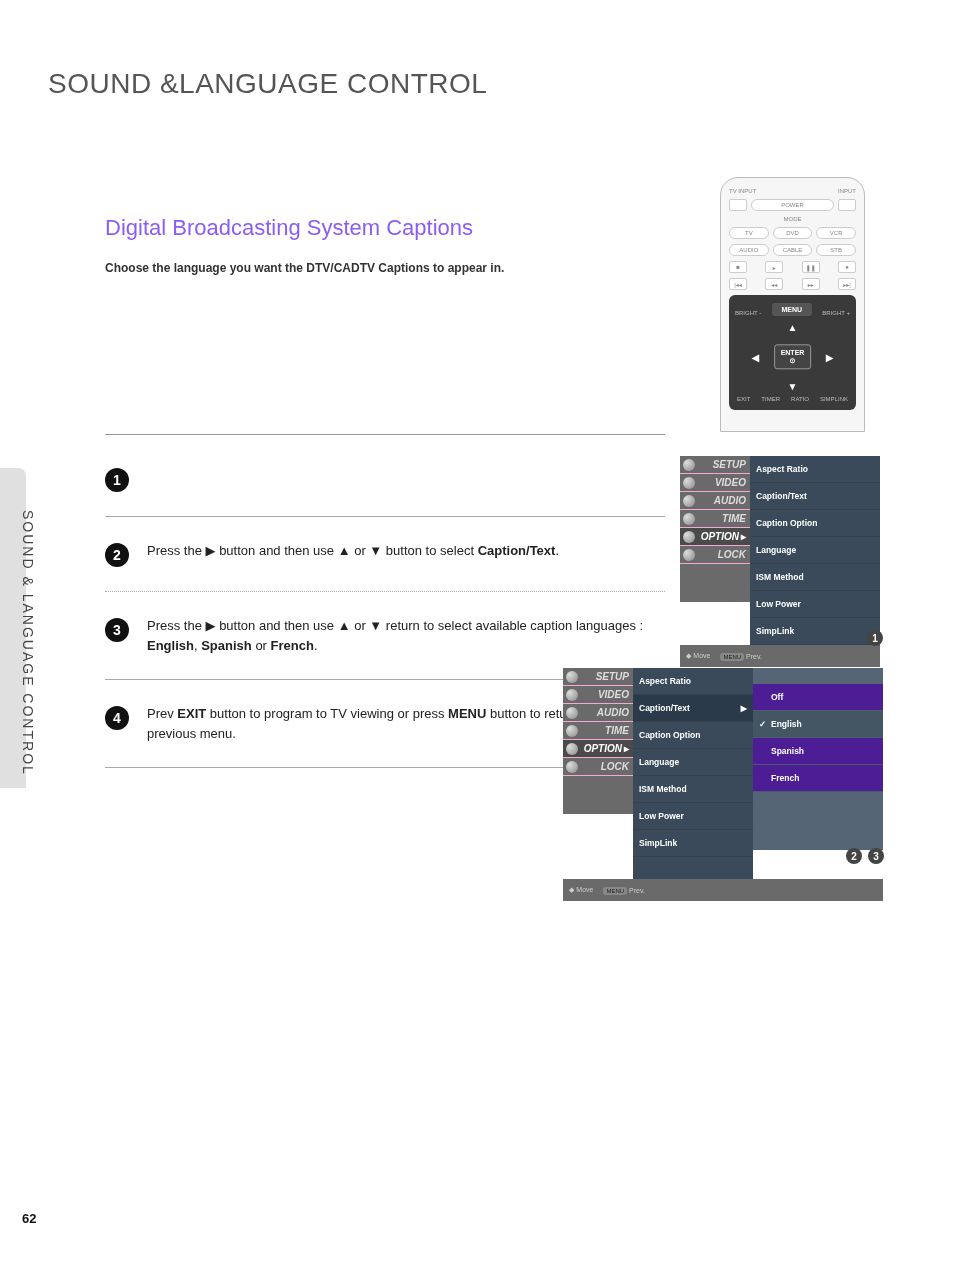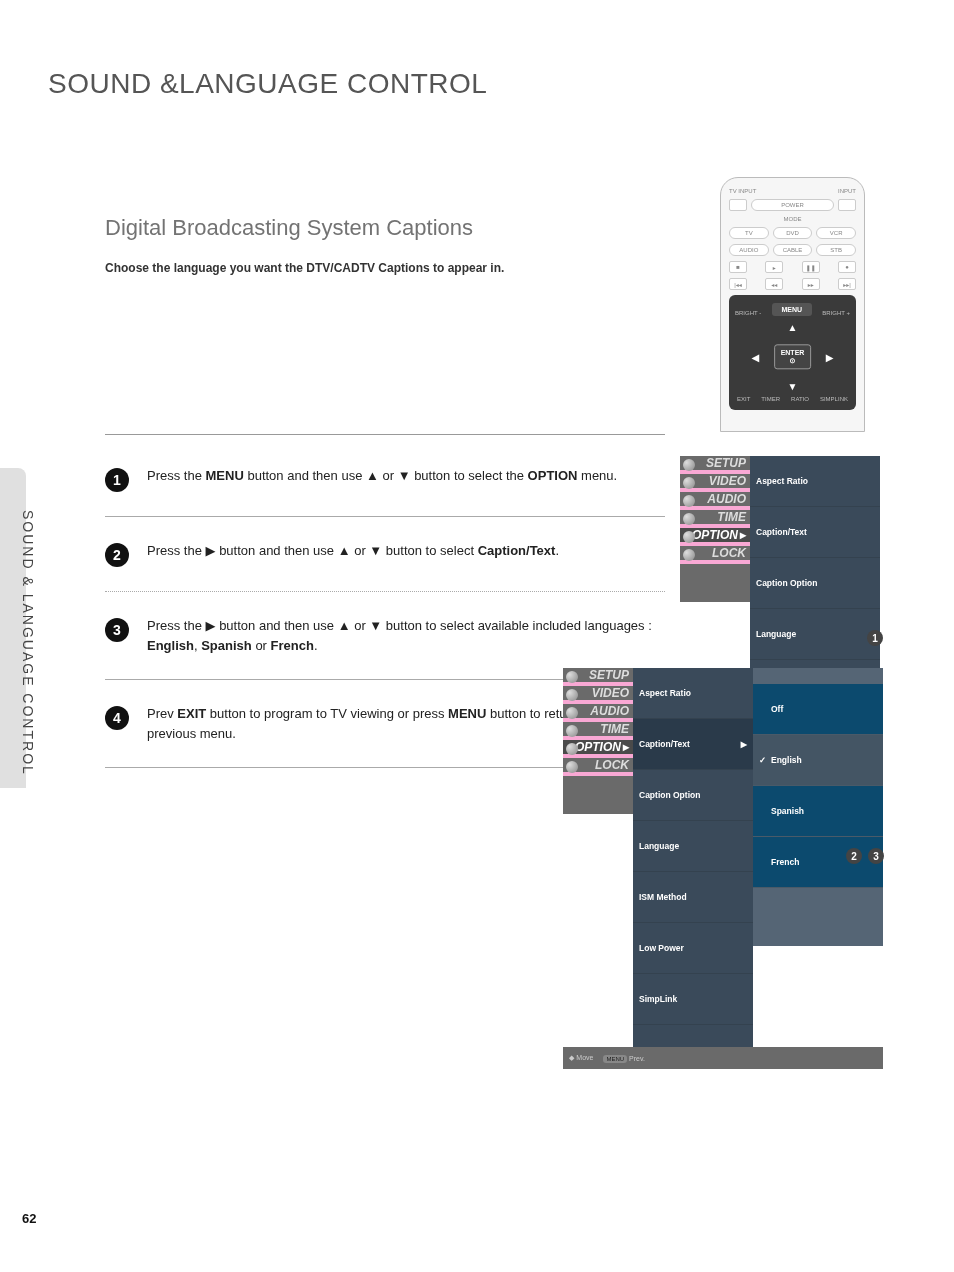--- a/index.html
+++ b/index.html
@@ -22,21 +22,21 @@
     }
     .section {
       position: absolute;
       top: 215px;
       left: 105px;
       width: 560px;
     }
     .section-title {
       font-size: 22px;
       font-weight: 500;
-      color: #737373;
+      color: #8b5cf6;
       margin-bottom: 18px;
     }
     .section-intro {
       font-size: 12px;
       font-weight: bold;
       line-height: 1.5;
       width: 420px;
     }
     .divider-top {
       position: absolute;
@@ -177,42 +177,42 @@
     }
     .osd-cat {
       height: 18px;
       display: flex;
       align-items: center;
       justify-content: flex-end;
       padding-right: 4px;
       color: #ddd;
       font-style: italic;
       font-weight: bold;
-      font-size: 12px;
-      border-bottom: 4px solid #f9a8d4;
+      font-size: 10px;
+      border-bottom: 1px solid #f9a8d4;
       position: relative;
       text-align: right;
     }
     .osd-cat::before {
       content: "";
       position: absolute;
       left: 3px; top: 3px;
       width: 12px; height: 12px;
       border-radius: 50%;
       background: radial-gradient(circle at 30% 30%, #ddd, #888);
     }
     .osd-cat.active { background: #4a4a4a; color: #fff; }
     .osd-cat.active::after { content: "▸"; margin-left: 2px; color:#fff; font-style: normal;}
     .osd-items {
       margin-left: 70px;
       background: #3a4a5a;
       min-height: 108px;
     }
     .osd-item {
-      padding: 20px 6px;
+      padding: 8px 6px;
       color: #fff;
       font-weight: bold;
       font-size: 8.5px;
       border-bottom: 1px solid #34424f;
       display: flex;
       justify-content: space-between;
       align-items: center;
     }
     .osd-item.active { background: #2a3a4a; }
     .osd-footer {
@@ -222,21 +222,21 @@
       font-size: 7px;
       padding: 4px 6px;
       height: 22px;
       display:flex; align-items:center; gap:10px;
     }
     .osd-footer .fbtn { background:#888; border-radius:3px; padding:1px 3px; color:#222; font-size:6px;}
     .osd-blank { background:#6a6a6a; min-height: 38px; }
     .osd2 .osd-categories { width: 70px; }
     .osd2 .osd-left { width:70px; float:left;}
     .osd2 .osd-mid { width:120px; float:left; background:#3a4a5a;}
-    .osd2 .osd-right { width:130px; float:left; background:#0c4a6e;}
+    .osd2 .osd-right { width:130px; float:left; background:#4c1d95;}
     .osd2 .osd-right .osd-item { border-bottom: 1px solid #4a5a68; padding-left: 18px; position:relative;}
     .osd2 .osd-right .osd-item.sel::before { content:"✓"; position:absolute; left:6px; color:#fff; }
     .osd2 .osd-right .osd-item.hi { background:#445564; }
     .badge {
       width: 16px; height: 16px; border-radius: 50%;
       background: #444; color: #fff; font-size: 10px; font-weight: bold;
       display: inline-flex; align-items: center; justify-content: center;
     }
     .badge1 { position: absolute; top: 630px; left: 867px; }
     .badges23 { position: absolute; top: 848px; left: 846px; display:flex; gap:6px; }
@@ -255,34 +255,31 @@
   <p class="section-intro">
     <span>Choose the language you want the DTV/CADTV Captions to appear in.</span><br>
   </p>
 </div>
 
 <div class="divider-top"></div>
 
 <div class="steps">
   <div class="step">
     <div class="step-bullet">1</div>
-    <div class="step-text">
-      <span>Press the </span><span class="b">MENU</span><span> button and then use </span><span>▲</span><span> or </span><span>▼</span><span> button to select the </span><span class="b">OPTION</span><span> menu.</span>
-    </div>
   </div>
   <div class="step dotted">
     <div class="step-bullet">2</div>
     <div class="step-text">
       <span>Press the </span><span>▶</span><span> button and then use </span><span>▲</span><span> or </span><span>▼</span><span> button to select </span><span class="b">Caption/Text</span><span>.</span>
     </div>
   </div>
   <div class="step">
     <div class="step-bullet">3</div>
     <div class="step-text">
-      <span>Press the </span><span>▶</span><span> button and then use </span><span>▲</span><span> or </span><span>▼</span><span> button to select available included languages : </span><span class="b">English</span><span>, </span><span class="b">Spanish</span><span> or </span><span class="b">French</span><span>.</span>
+      <span>Press the </span><span>▶</span><span> button and then use </span><span>▲</span><span> or </span><span>▼</span><span> return to select available caption languages : </span><span class="b">English</span><span>, </span><span class="b">Spanish</span><span> or </span><span class="b">French</span><span>.</span>
     </div>
   </div>
   <div class="step">
     <div class="step-bullet">4</div>
     <div class="step-text">
       <span>Prev </span><span class="b">EXIT</span><span> button to program to TV viewing or press </span><span class="b">MENU</span><span> button to return to the previous menu.</span>
     </div>
   </div>
 </div>
 

